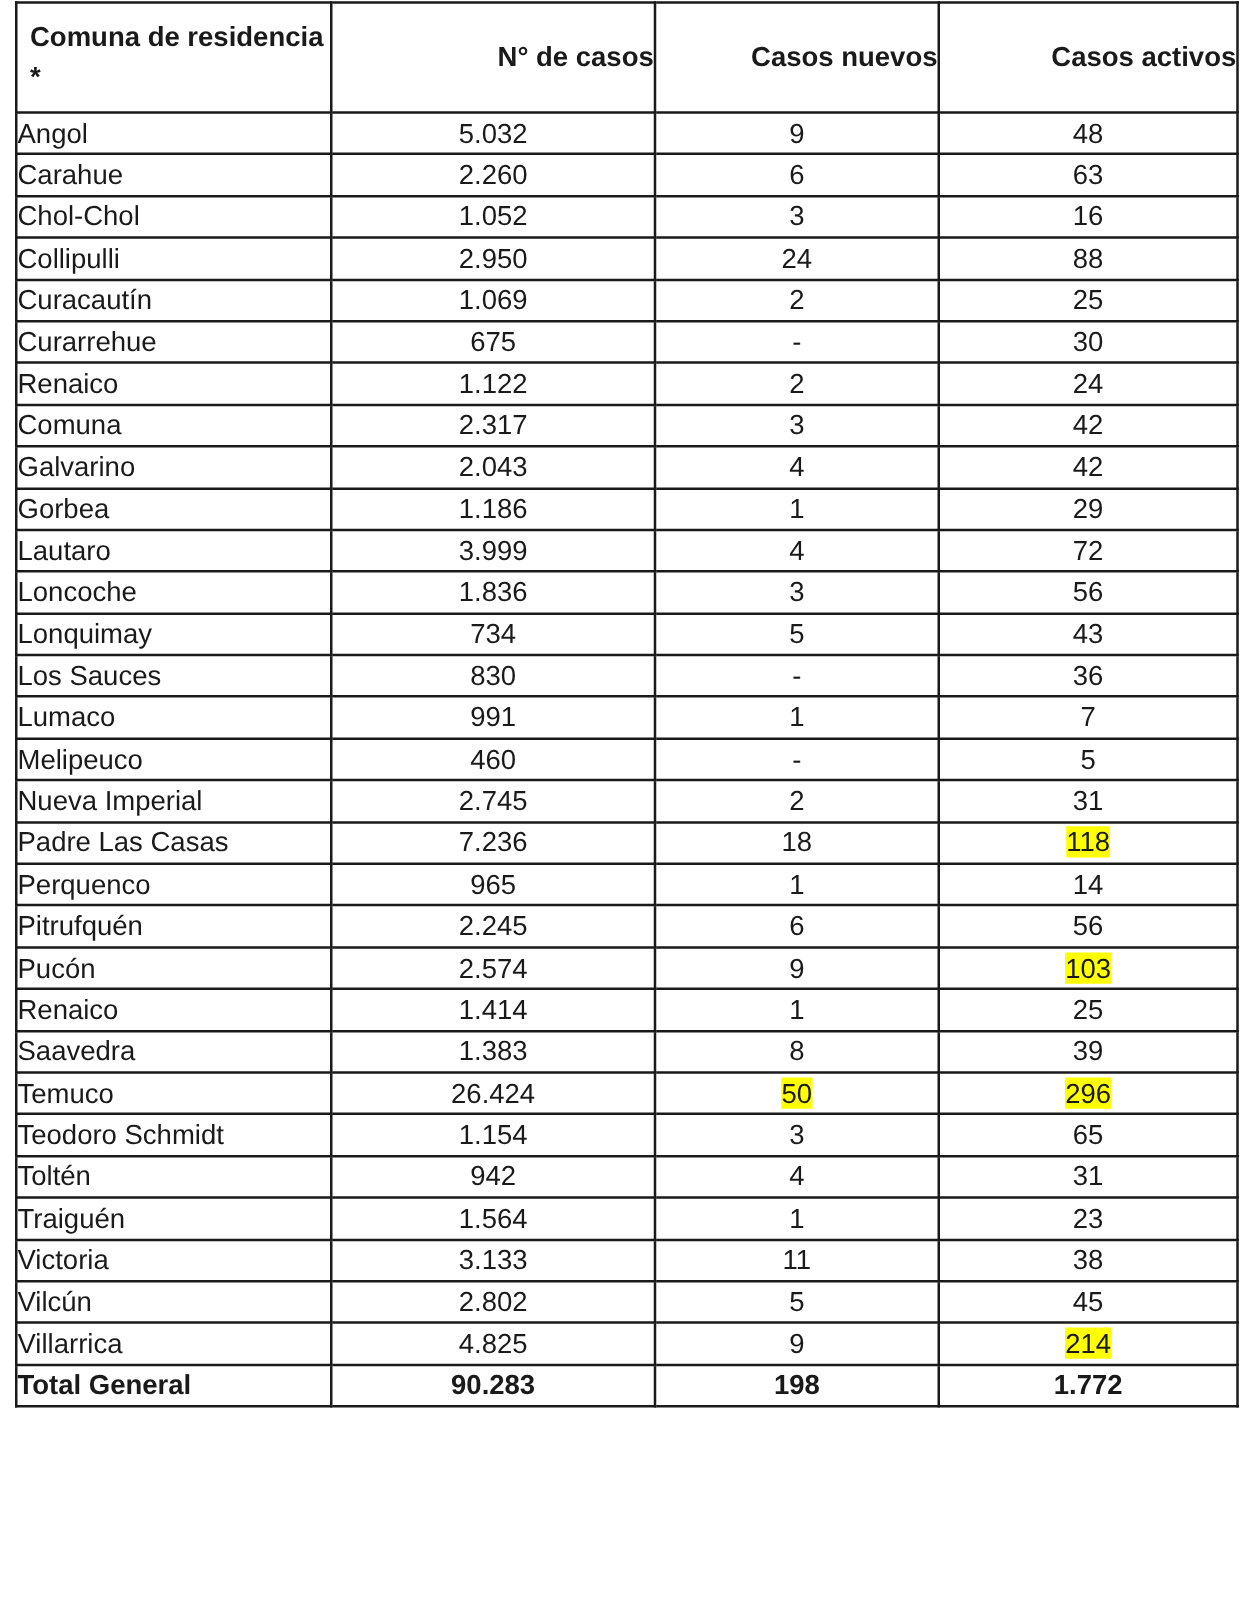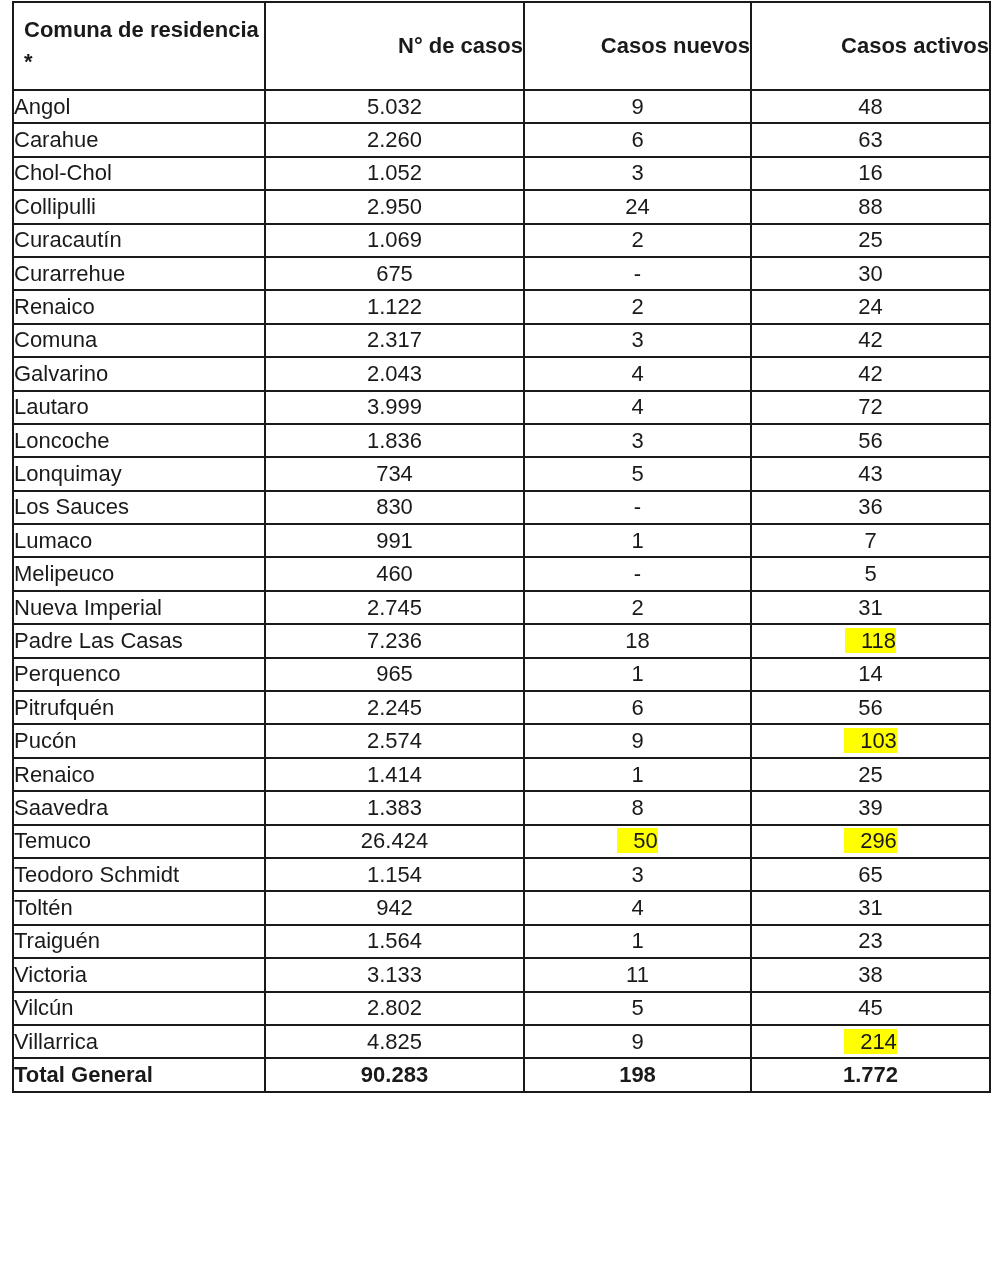--- a/index.html
+++ b/index.html
@@ -5,21 +5,21 @@
   html, body { margin:0; padding:0; background:#ffffff; }
   body { width:1000px; height:1284px; position:relative; font-family:"Liberation Sans", "DejaVu Sans", sans-serif; color:#1a1a1a; }
   table { position:absolute; left:12px; top:1px; border-collapse:collapse; table-layout:fixed; width:977px; }
   col.c1 { width:252px; } col.c2 { width:259px; } col.c3 { width:227px; } col.c4 { width:239px; }
   th, td { border:2px solid #1a1a1a; padding:0; }
   th { height:86px; font-weight:bold; font-size:22px; text-align:right; vertical-align:middle; }
   th.first { text-align:left; padding-left:10px; line-height:32px; }
   td { height:31.4px; font-size:22px; text-align:center; vertical-align:middle; line-height:30px; }
   td.name { text-align:left; }
   tr.total td { font-weight:bold; }
-  .hl { background:#ffff00;padding-left:16px; }
+  .hl { background:#ffff00; }
 </style>
 </head>
 <body>
 
 <table>
   <colgroup>
       <col class="c1">
       <col class="c2">
       <col class="c3">
       <col class="c4">
@@ -81,20 +81,26 @@
         <td><span>3</span></td>
         <td><span>42</span></td>
       </tr>
       <tr>
         <td class="name"><span>Galvarino</span></td>
         <td><span>2.043</span></td>
         <td><span>4</span></td>
         <td><span>42</span></td>
       </tr>
       <tr>
+        <td class="name"><span>Gorbea</span></td>
+        <td><span>1.186</span></td>
+        <td><span>1</span></td>
+        <td><span>29</span></td>
+      </tr>
+      <tr>
         <td class="name"><span>Lautaro</span></td>
         <td><span>3.999</span></td>
         <td><span>4</span></td>
         <td><span>72</span></td>
       </tr>
       <tr>
         <td class="name"><span>Loncoche</span></td>
         <td><span>1.836</span></td>
         <td><span>3</span></td>
         <td><span>56</span></td>

